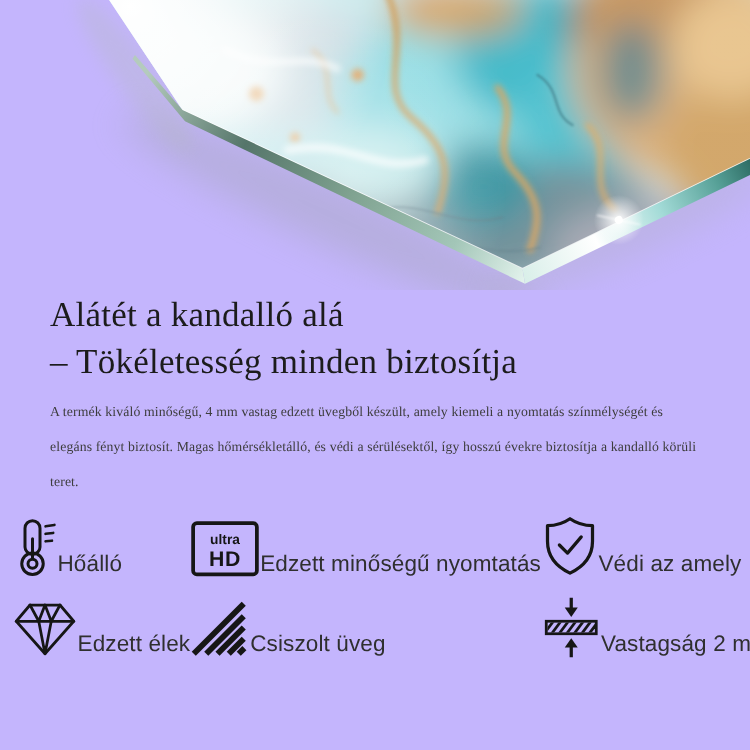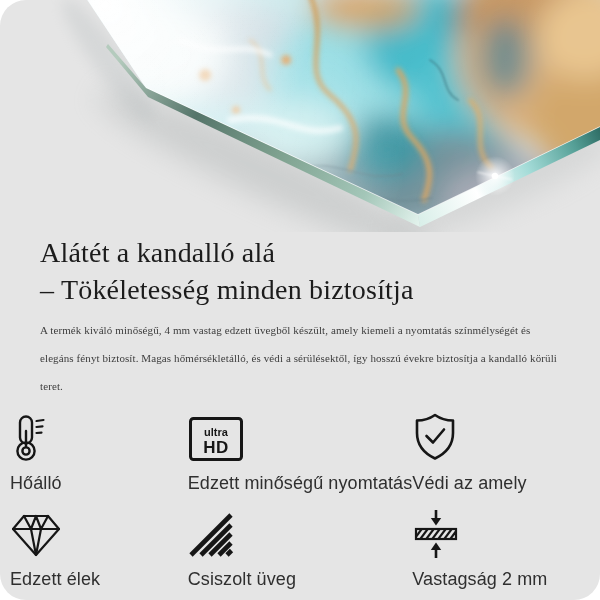--- a/index.html
+++ b/index.html
@@ -1,21 +1,21 @@
 <!DOCTYPE html>
 <html lang="hu"><head>
 <meta charset="utf-8">
 <style>
   html,body{margin:0;padding:0;}
   body{
     width:600px;height:600px;overflow:hidden;background:#ffffff;
     font-family:"Liberation Sans",sans-serif;
     -webkit-font-smoothing:antialiased;
   }
-  .page{width:600px;height:600px;position:relative;background:#e5e5e5;border-radius:26px;}
+  .page{width:600px;height:600px;position:relative;background:#c4b5fd;}
   .hero{width:600px;height:232px;display:block;}
   .hero svg{display:block;}
   .content{padding:0 40px;}
   .title{
     font-family:"Liberation Serif","DejaVu Serif",serif;
     font-weight:400;
     font-size:28px;
     line-height:37px;
     color:#1c1c1c;
     letter-spacing:.2px;
@@ -30,21 +30,21 @@
     letter-spacing:.1px;
     font-family:Liberation Serif, serif;
   }
   .features{
     display:grid;
     grid-template-columns:repeat(3,1fr);
     row-gap:16px;
     margin:14px -30px 0 -30px;
   }
   .feature{
-    display:flex;flex-direction:column;align-items:flex-start;
+    display:flex;flex-direction:row;align-items:flex-end;
   }
   .icon-box{
     height:48px;display:flex;align-items:flex-end;justify-content:center;
   }
   .feature-label{
     margin-top:11px;
     font-size:18px;
     color:#2f2f2f;
     letter-spacing:.1px;
     white-space:nowrap;

